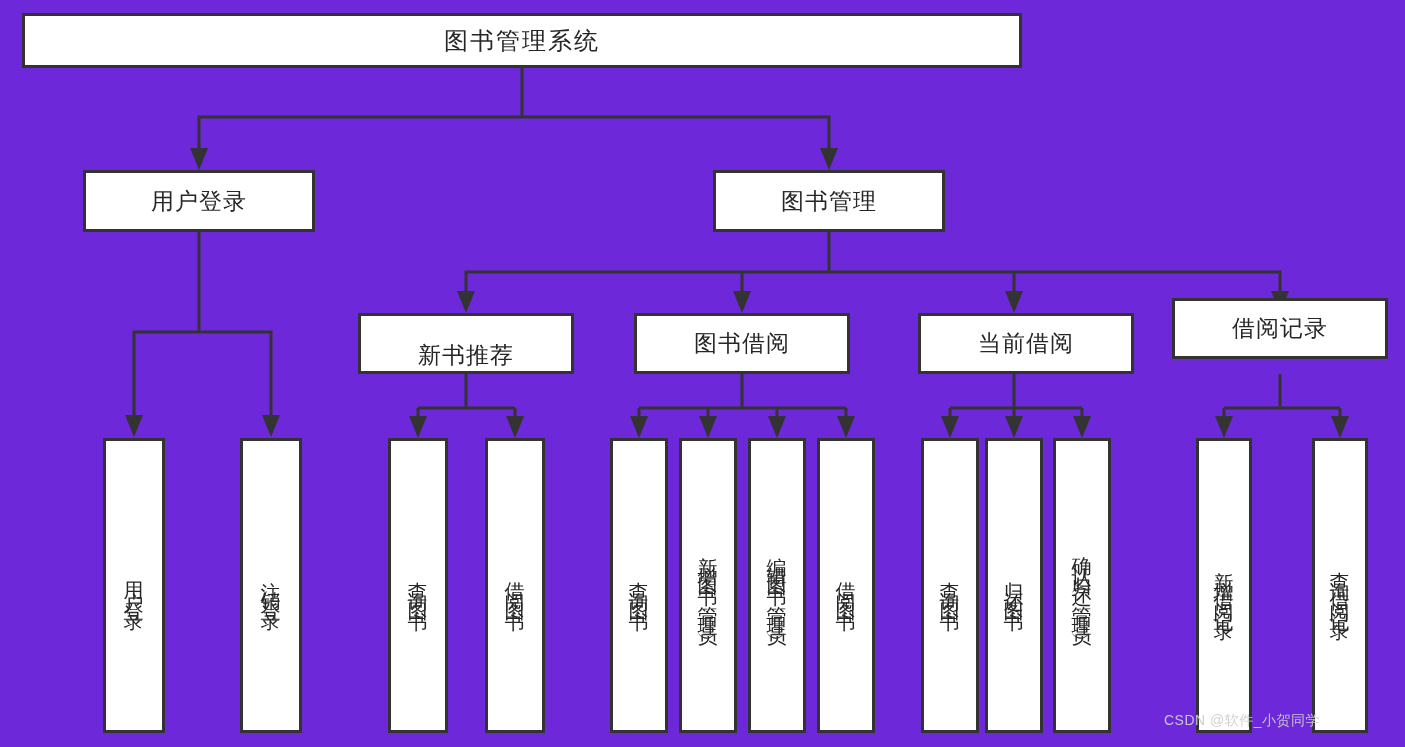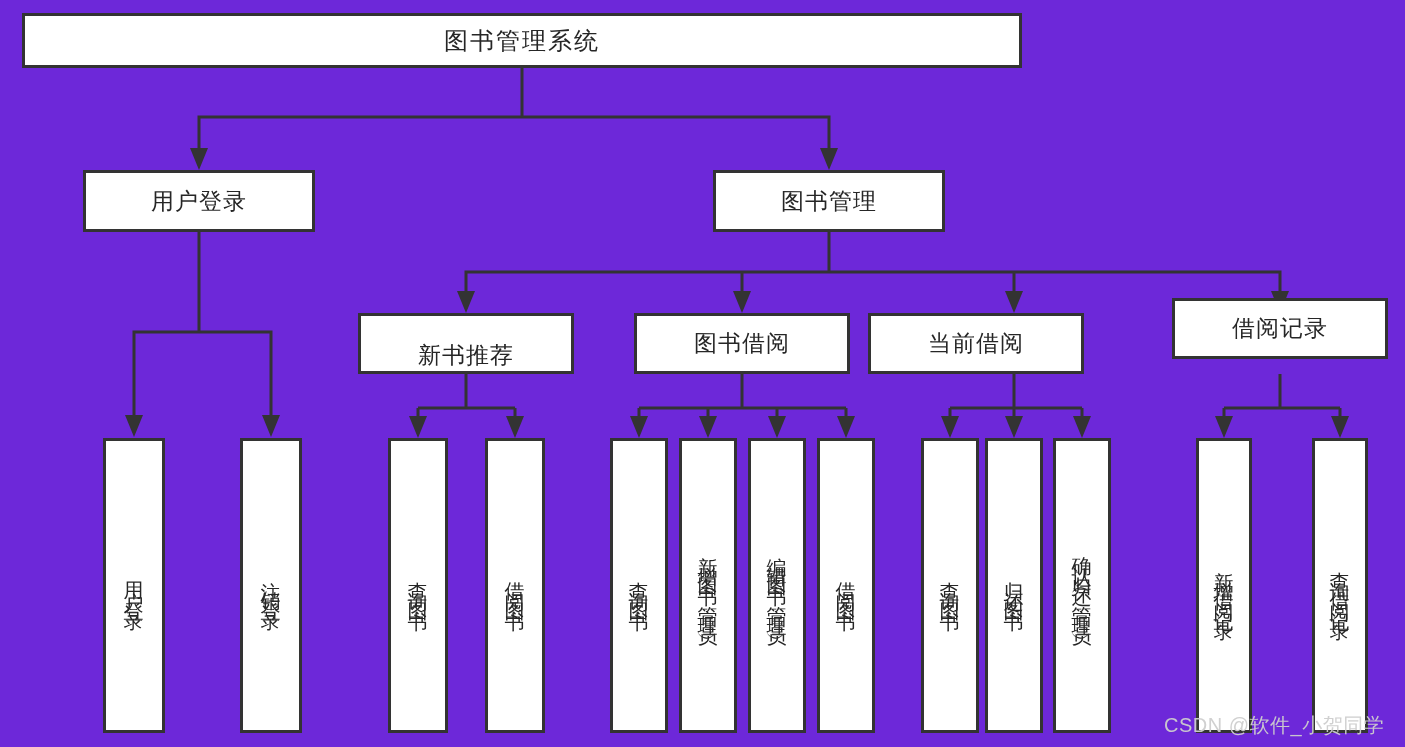--- a/index.html
+++ b/index.html
@@ -13,21 +13,21 @@
     display:flex;align-items:center;justify-content:center;color:#262626;
   }
   .h{font-size:23px;letter-spacing:1px;}
   .root{font-size:24px;letter-spacing:2px;}
   .v span{
     writing-mode:vertical-rl;text-orientation:mixed;
     font-size:20px;letter-spacing:10px;line-height:1;
   }
   .watermark{
     position:absolute;left:1164px;top:712px;z-index:5;white-space:nowrap;
-    font-size:20px;color:rgba(206,206,206,0.95);letter-spacing:0.5px;
+    font-size:14px;color:rgba(206,206,206,0.95);letter-spacing:0.5px;
   }
 </style>
 </head>
 <body>
 
 <div class="canvas">
 
   <svg class="connectors" viewBox="0 0 1405 747" xmlns="http://www.w3.org/2000/svg">
     <path fill="none" stroke="#333333" stroke-width="3" d="M522 66 V118.5
              M197.5 117 H830.5
@@ -75,21 +75,21 @@
   <div class="node h" style="left:713px;top:170px;width:232px;height:62px;">
     <span>图书管理</span>
   </div>
 
   <div class="node h" style="left:358px;top:313px;width:216px;height:61px;align-items:flex-end;">
     <span>新书推荐</span>
   </div>
   <div class="node h" style="left:634px;top:313px;width:216px;height:61px;">
     <span>图书借阅</span>
   </div>
-  <div class="node h" style="left:868px;top:313px;width:216px;height:61px;">
+  <div class="node h" style="left:918px;top:313px;width:216px;height:61px;">
     <span>当前借阅</span>
   </div>
   <div class="node h" style="left:1172px;top:298px;width:216px;height:61px;">
     <span>借阅记录</span>
   </div>
 
   <div class="node v" style="left:103px;top:438px;width:62px;height:295px;">
     <span>用户登录</span>
   </div>
   <div class="node v" style="left:240px;top:438px;width:62px;height:295px;">

